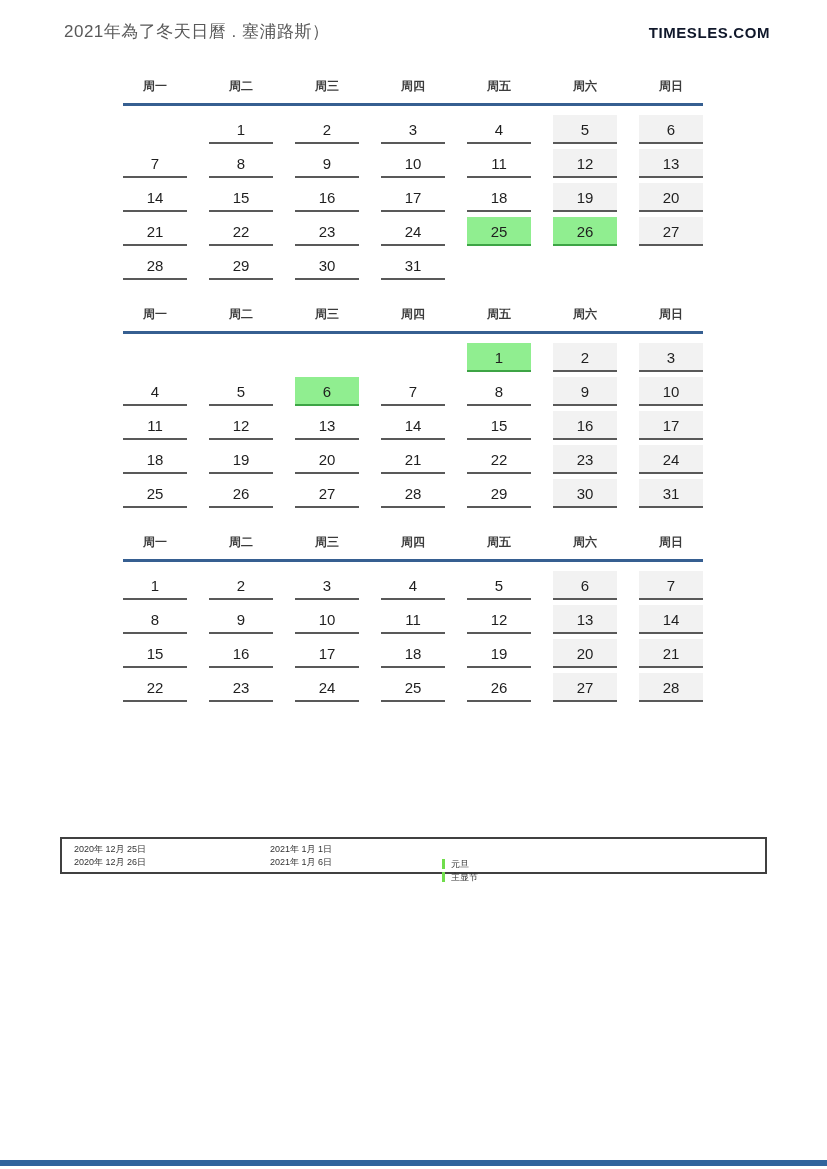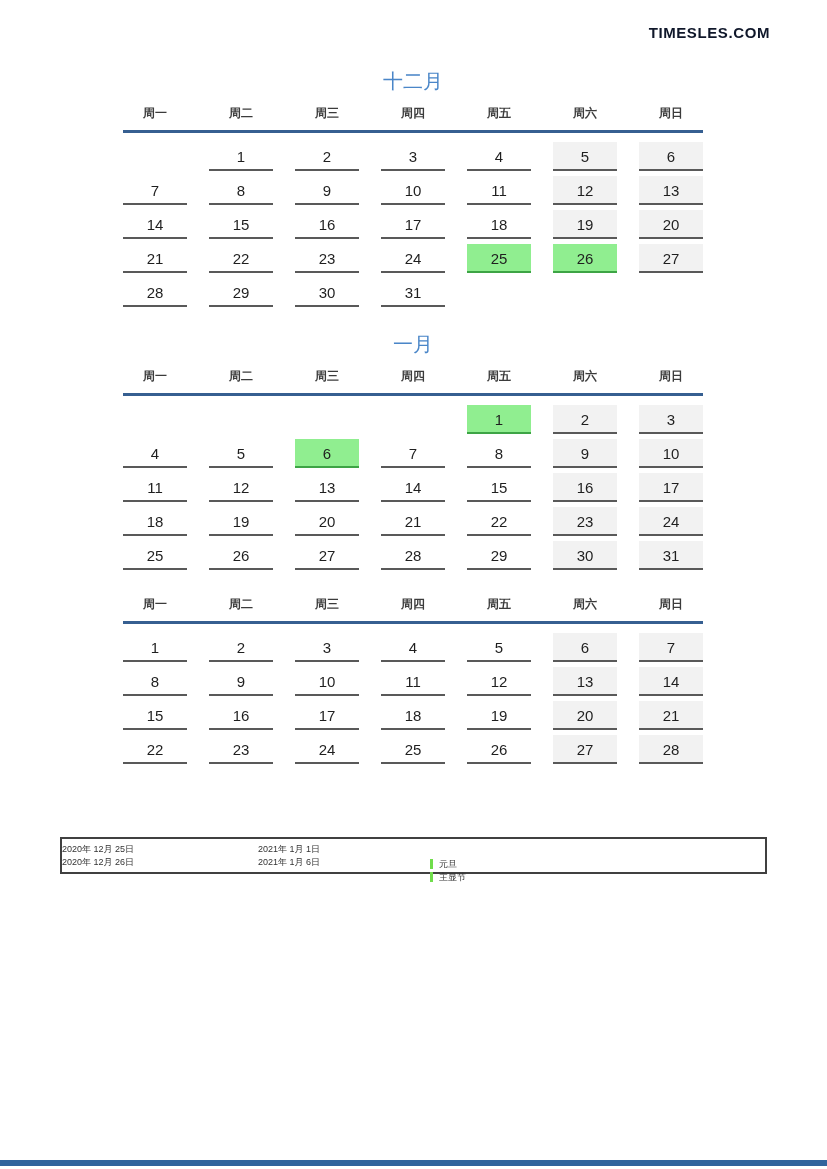--- a/index.html
+++ b/index.html
@@ -46,46 +46,46 @@
   }
   .cell.day { border-bottom-color: #595959; }
   .cell.weekend { background: #f2f2f2; }
   .cell.holiday { background: #90ee90; border-bottom-color: #3da445; }
   .cell.empty { border-bottom-color: transparent; }
 
   
   .legend {
     position: absolute; left: 60px; top: 837px; width: 707px; height: 37px;
     border: 2px solid #404040; background: #fff;
-    display: flex; align-items: center; 
+    display: flex; align-items: center; padding-left: 12px;
   }
   .lg-col { display: flex; flex-direction: column; justify-content: center; }
   .legend > .lg-col:nth-child(1) { width: 196px; }
   .legend > .lg-col:nth-child(2) { width: 172px; }
   .legend > .lg-col:nth-child(3) { width: 164px; margin-top: 30px; }
   .legend > .lg-col:nth-child(4) { flex: 1; }
   .lg-date { font-size: 9px; color: #333; line-height: 13px; white-space: nowrap; }
   .lg-name-row { display: flex; align-items: center; font-size: 9px; color: #333; line-height: 13px; }
   .lg-bar { width: 3px; height: 10px; background: #70dd4c; margin-right: 6px; flex: 0 0 3px; }
 
   
   .footer-bar {
     position: absolute; left: 0; right: 0; bottom: 3px; height: 6px;
     background: #31639c;
   }
 </style>
 </head>
 <body>
 
 <div class="page">
+  <h1 class="page-title">2021年為了冬天日曆 . 塞浦路斯）</h1>
   <a class="brand">TIMESLES.COM</a>
 
   <div class="months">
       <section class="month">
-        <h2 class="month-title">十二月</h2>
         <div class="grid weekdays">
           <div class="wd">周一</div>
           <div class="wd">周二</div>
           <div class="wd">周三</div>
           <div class="wd">周四</div>
           <div class="wd">周五</div>
           <div class="wd">周六</div>
           <div class="wd">周日</div>
         </div>
         <div class="hline"></div>
@@ -129,21 +129,20 @@
           <div class="cell day">28</div>
           <div class="cell day">29</div>
           <div class="cell day">30</div>
           <div class="cell day">31</div>
           <div class="cell empty"></div>
           <div class="cell empty"></div>
           <div class="cell empty"></div>
         </div>
       </section>
       <section class="month">
-        <h2 class="month-title">一月</h2>
         <div class="grid weekdays">
           <div class="wd">周一</div>
           <div class="wd">周二</div>
           <div class="wd">周三</div>
           <div class="wd">周四</div>
           <div class="wd">周五</div>
           <div class="wd">周六</div>
           <div class="wd">周日</div>
         </div>
         <div class="hline"></div>

